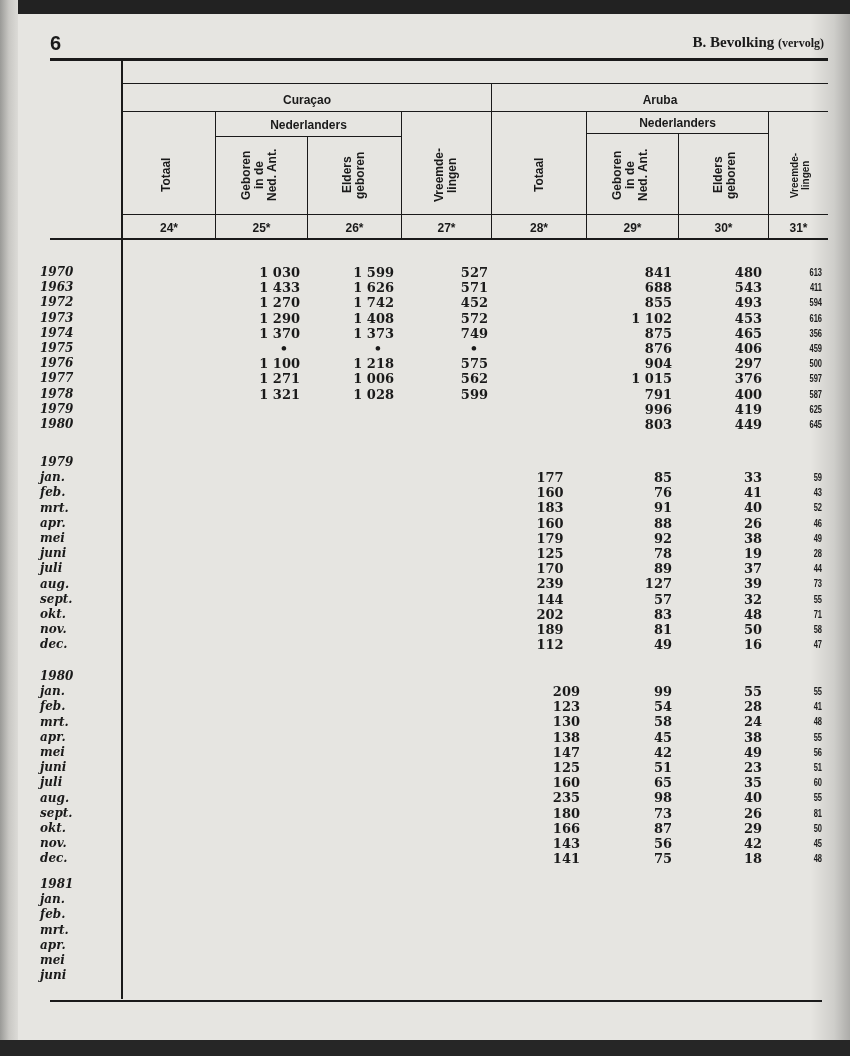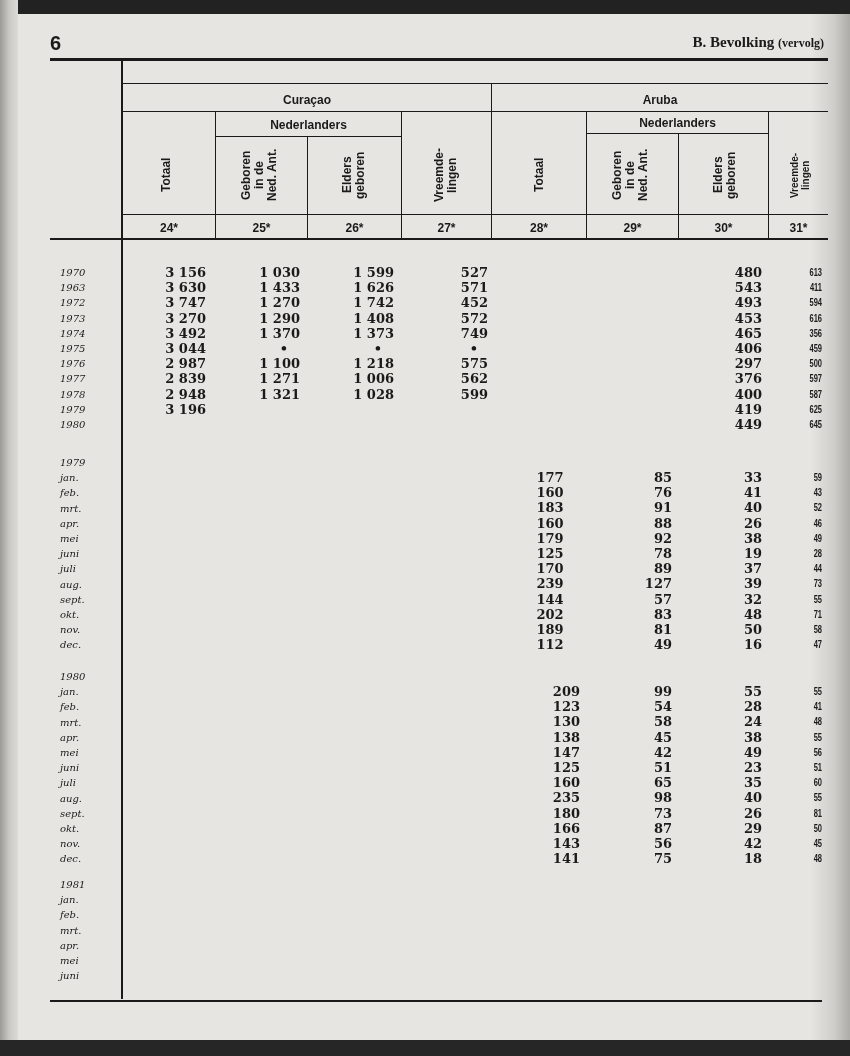--- a/index.html
+++ b/index.html
@@ -28,22 +28,22 @@
 
   .rule { position: absolute; background: #1a1a1a; }
   .hdr { position: absolute; font-family: "Liberation Sans", sans-serif; font-weight: bold;
     font-size: 12px; text-align: center; }
   .vtext { position: absolute; font-family: "Liberation Sans", sans-serif; font-weight: bold;
     font-size: 12px; writing-mode: vertical-rl; transform: rotate(180deg); text-align: center;
     line-height: 13px; white-space: pre; }
   .colnum { position: absolute; top: 221px; font-family: "Liberation Sans", sans-serif; font-weight: bold;
     font-size: 12px; text-align: center; }
 
-  .stub { position: absolute; left: 60px; font-family: "DejaVu Serif", serif; font-style: italic;
-    font-weight: normal; font-size: 10px; line-height: 15.2px; }
+  .stub { position: absolute; left: 40px; font-family: "DejaVu Serif", serif; font-style: italic;
+    font-weight: bold; font-size: 12px; line-height: 15.2px; }
   .col { position: absolute; text-align: right; font-family: "DejaVu Serif", serif; font-weight: bold;
     font-size: 13px; line-height: 15.2px; }
   .col.narrow { font-family: "Liberation Sans", sans-serif; font-size: 10px; transform: scaleX(0.75);
     transform-origin: right; }
   .cell { height: 15.2px; white-space: nowrap; }
 </style>
 </head>
 <body>
 
 <div class="page">
@@ -155,33 +155,20 @@
   <div class="stub" style="top:877px;">
     <div class="cell">1981</div>
     <div class="cell">jan.</div>
     <div class="cell">feb.</div>
     <div class="cell">mrt.</div>
     <div class="cell">apr.</div>
     <div class="cell">mei</div>
     <div class="cell">juni</div>
   </div>
 
-  <div class="col" style="left:130px;width:76px;top:265px;">
-    <div class="cell">3 156</div>
-    <div class="cell">3 630</div>
-    <div class="cell">3 747</div>
-    <div class="cell">3 270</div>
-    <div class="cell">3 492</div>
-    <div class="cell">3 044</div>
-    <div class="cell">2 987</div>
-    <div class="cell">2 839</div>
-    <div class="cell">2 948</div>
-    <div class="cell">3 196</div>
-    <div class="cell"></div>
-  </div>
   <div class="col" style="left:230px;width:70px;top:265px;">
     <div class="cell">1 030</div>
     <div class="cell">1 433</div>
     <div class="cell">1 270</div>
     <div class="cell">1 290</div>
     <div class="cell">1 370</div>
     <div class="cell" style="padding-right:12px;">•</div>
     <div class="cell">1 100</div>
     <div class="cell">1 271</div>
     <div class="cell">1 321</div>
@@ -206,20 +193,33 @@
     <div class="cell">571</div>
     <div class="cell">452</div>
     <div class="cell">572</div>
     <div class="cell">749</div>
     <div class="cell" style="padding-right:10px;">•</div>
     <div class="cell">575</div>
     <div class="cell">562</div>
     <div class="cell">599</div>
     <div class="cell"></div>
     <div class="cell"></div>
+  </div>
+  <div class="col" style="left:600px;width:72px;top:265px;">
+    <div class="cell">841</div>
+    <div class="cell">688</div>
+    <div class="cell">855</div>
+    <div class="cell">1 102</div>
+    <div class="cell">875</div>
+    <div class="cell">876</div>
+    <div class="cell">904</div>
+    <div class="cell">1 015</div>
+    <div class="cell">791</div>
+    <div class="cell">996</div>
+    <div class="cell">803</div>
   </div>
   <div class="col" style="left:710px;width:52px;top:265px;">
     <div class="cell">480</div>
     <div class="cell">543</div>
     <div class="cell">493</div>
     <div class="cell">453</div>
     <div class="cell">465</div>
     <div class="cell">406</div>
     <div class="cell">297</div>
     <div class="cell">376</div>

